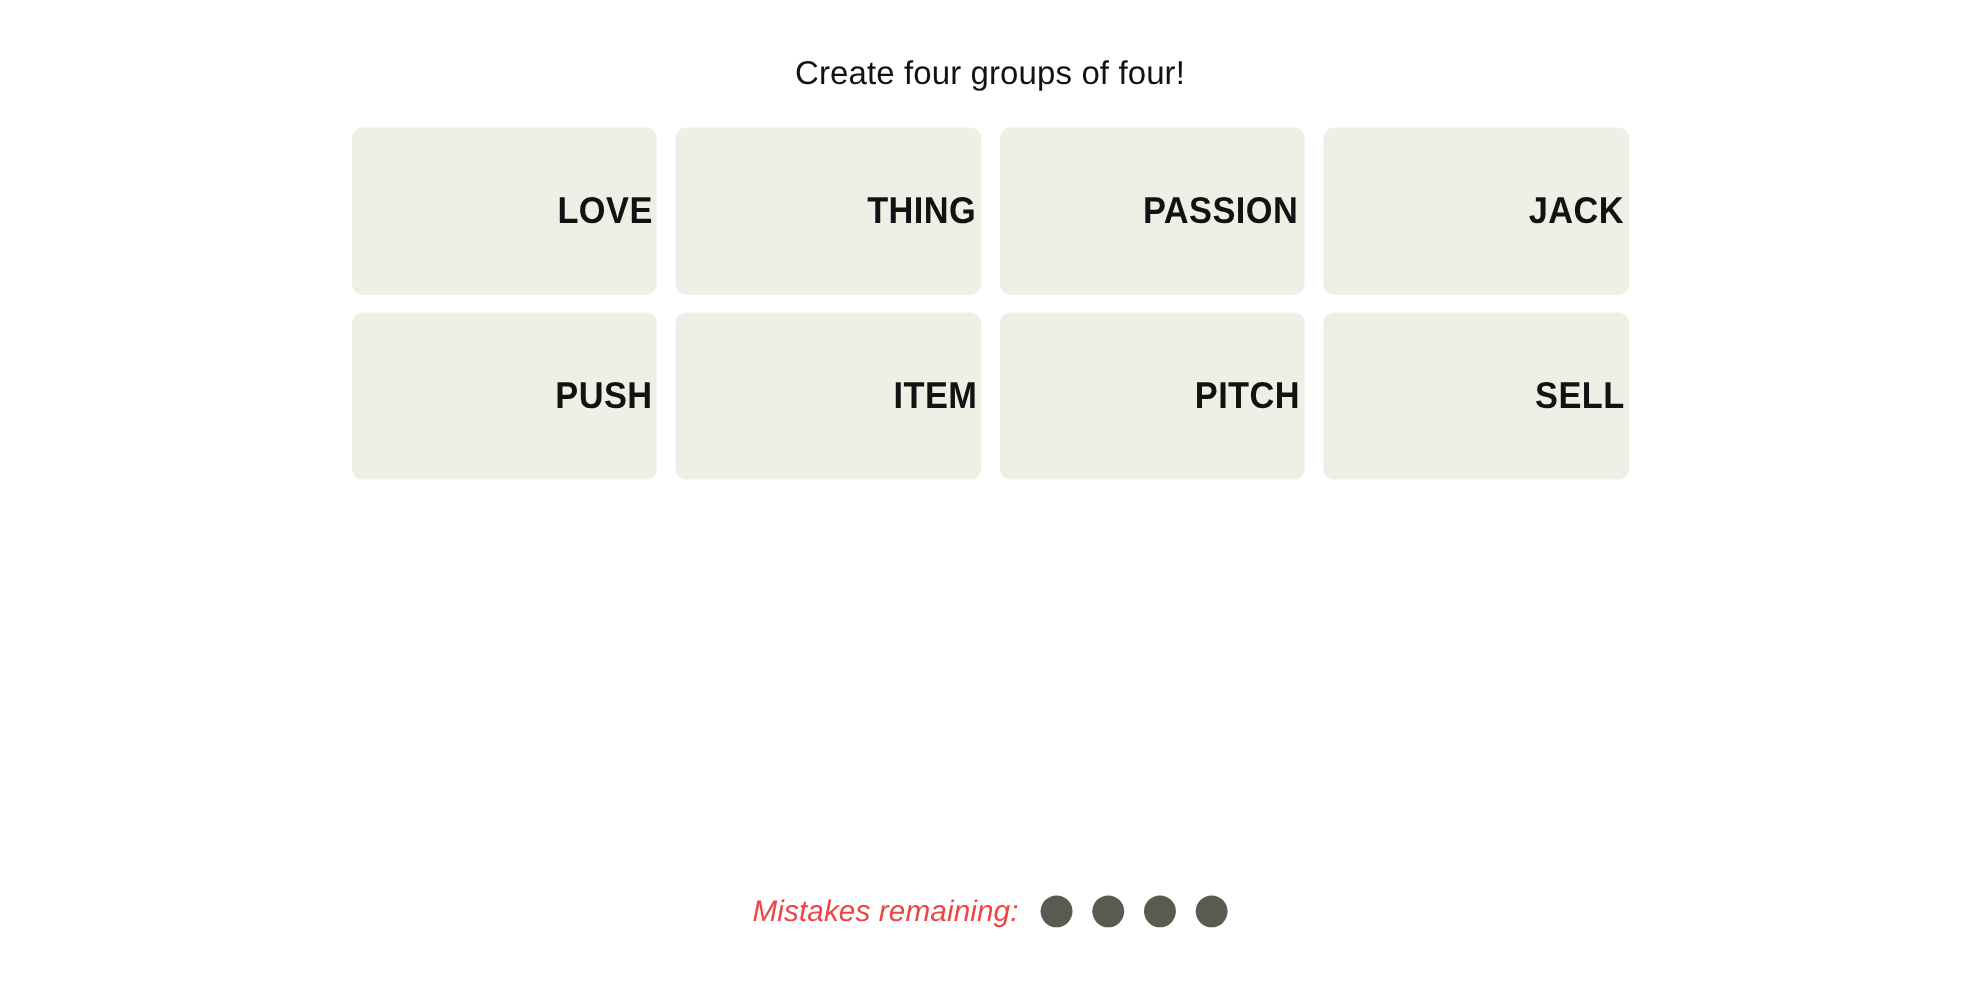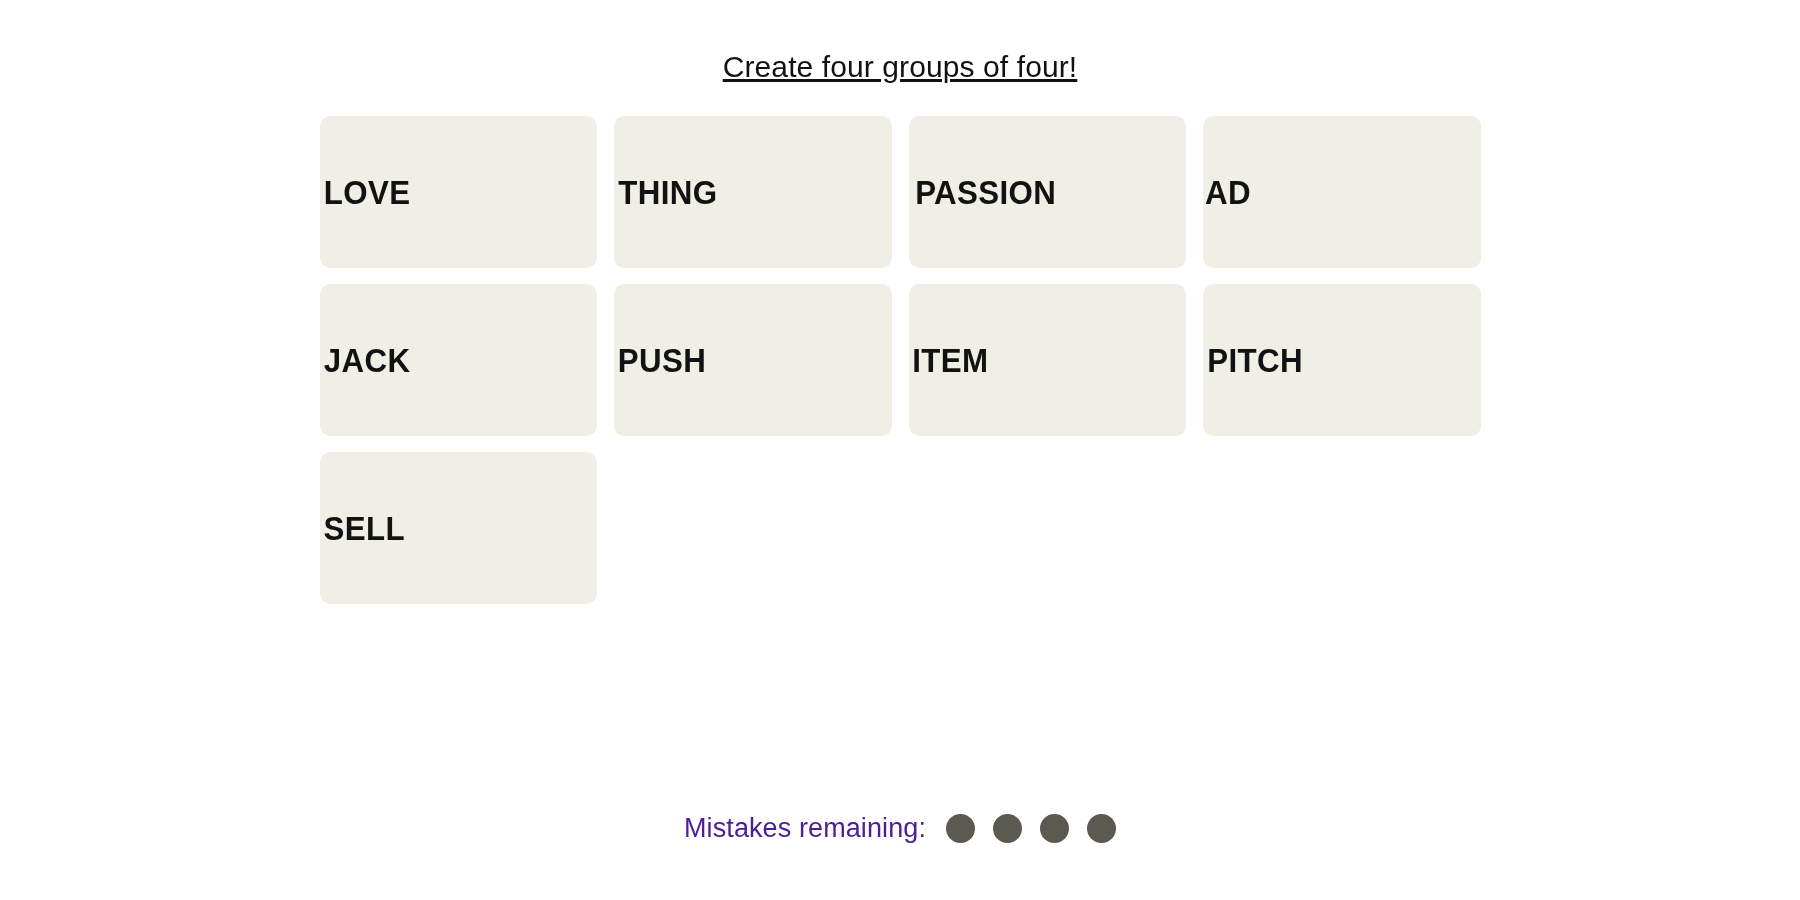--- a/index.html
+++ b/index.html
@@ -30,40 +30,39 @@
 
   .game-title {
     font-size: 30px;
     font-weight: 400;
     line-height: 1;
     color: #121212;
     text-align: center;
     margin-top: 52px;
     margin-bottom: 0;
     letter-spacing: 0.1px;
-    text-decoration: underline;
   }
 
   .tile-grid {
     margin-top: 34px;
     width: 1161px;
     display: grid;
     grid-template-columns: repeat(4, 1fr);
     grid-template-rows: repeat(4, 152px);
     column-gap: 17px;
     row-gap: 16px;
   }
 
   .tile {
     background: #efefe6;
     border: none;
     border-radius: 10px;
     display: flex;
     align-items: center;
-    justify-content: flex-start;
+    justify-content: flex-end;
     cursor: pointer;
     padding: 0;
     font-family: "Liberation Sans", sans-serif;
     -webkit-user-select: none;
     user-select: none;
     outline: none;
   }
 
   .tile-label {
     font-size: 34px;
@@ -81,22 +80,23 @@
     display: flex;
     align-items: center;
     justify-content: center;
     gap: 20px;
   }
 
   .mistakes-label {
     font-size: 27px;
     font-weight: 400;
     line-height: 1;
-    color: #4c1d95;
+    color: #ef4444;
     letter-spacing: 0.1px;
+    font-style: italic;
   }
 
   .mistakes-dots {
     display: flex;
     align-items: center;
     gap: 18px;
   }
 
   .dot {
     width: 29px;
@@ -118,23 +118,20 @@
       <span class="tile-label">LOVE</span>
     </button>
     <button class="tile">
       <span class="tile-label">THING</span>
     </button>
 
     <button class="tile">
       <span class="tile-label">PASSION</span>
     </button>
     <button class="tile">
-      <span class="tile-label">AD</span>
-    </button>
-    <button class="tile">
       <span class="tile-label">JACK</span>
     </button>
 
     <button class="tile">
       <span class="tile-label">PUSH</span>
     </button>
     <button class="tile">
       <span class="tile-label">ITEM</span>
     </button>
     <button class="tile">

